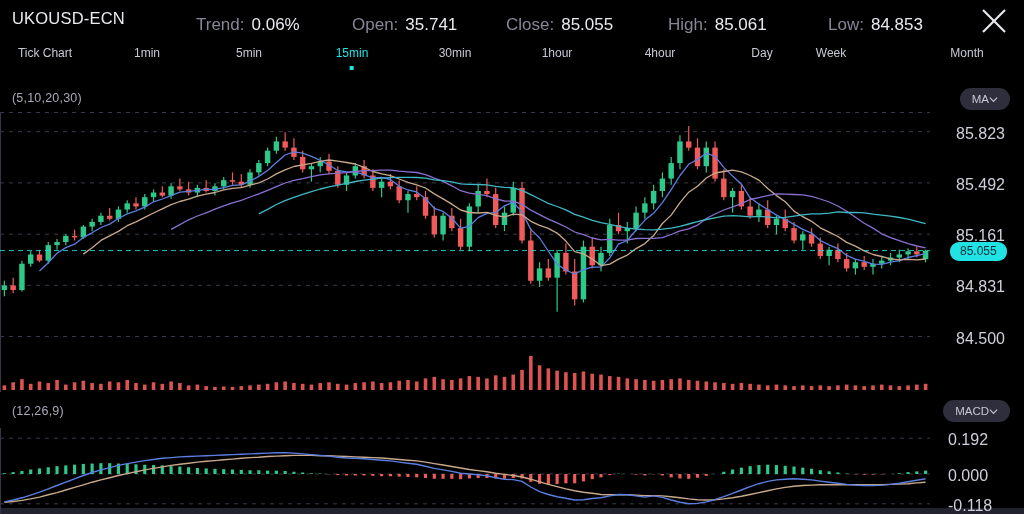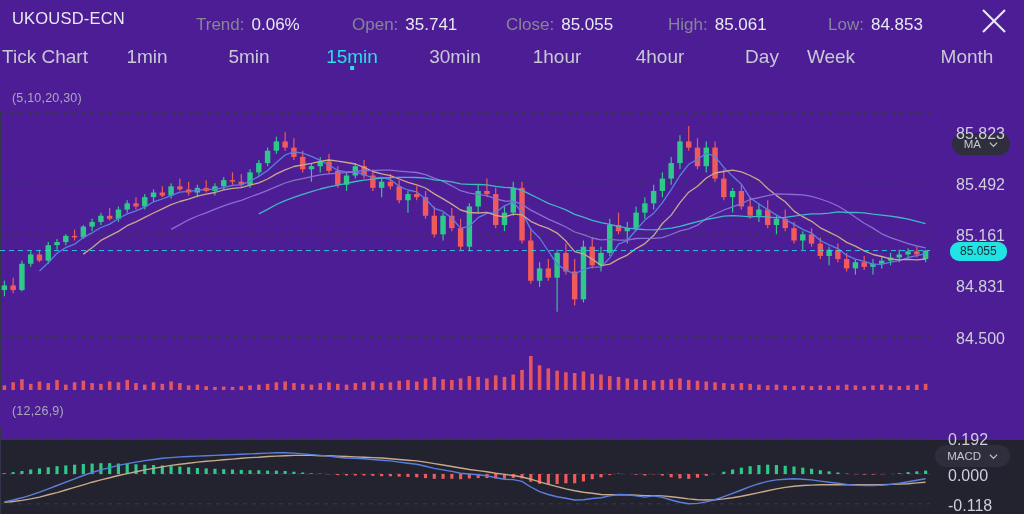--- a/index.html
+++ b/index.html
@@ -2,21 +2,21 @@
 <html><head>
 <meta charset="utf-8">
 <style>
   * { box-sizing: border-box; margin: 0; padding: 0; }
   html, body {
     width: 1024px; height: 514px;
     background: #23232f;
     font-family: "Liberation Sans", sans-serif;
     overflow: hidden;
   }
-  #app { position: relative; width: 1024px; height: 440px; background: #4c1d95; }
+  #app { position: relative; width: 1024px; height: 508px; background: #000000; }
 
   
   .header {
     position: absolute; top: 0; left: 0; width: 1024px; height: 42px;
     display: flex; align-items: center;
   }
   .symbol {
     position: absolute; left: 12px; top: 9px;
     font-size: 16.5px; color: #e9e9f0; letter-spacing: .2px;
   }
@@ -31,40 +31,40 @@
   .close-x {
     position: absolute; right: 14px; top: 5px; width: 32px; height: 32px;
     cursor: pointer;
   }
 
   
   .tabs {
     position: absolute; top: 46px; left: 0; width: 1024px; height: 32px;
   }
   .tab {
-    position: absolute; top: 0; font-size: 19px; color: #c9c9d6;
+    position: absolute; top: 0; font-size: 12px; color: #c9c9d6;
     cursor: pointer; white-space: nowrap; text-align: center;
     transform: translateX(-50%);
   }
   .tab.active { color: #22e3e3; }
   .tab .dot {
     display: none; position: absolute; left: 50%; top: 20px;
     width: 4px; height: 4px; background: #22e3e3; transform: translateX(-50%);
   }
   .tab.active .dot { display: block; }
 
   
   .ind-label {
     position: absolute; font-size: 12.5px; color: #a9a9ba; letter-spacing: .2px;
   }
   .ind-pill {
     position: absolute; height: 22px; border-radius: 11px;
     background: #2e2e3c; color: #c6c6d4; font-size: 11.5px;
-    display: flex; align-items: center; justify-content: space-between; gap: 8px;
-    padding: 0 12px; cursor: pointer; user-select: none; margin-top: 45px;
+    display: flex; align-items: center; justify-content: space-between; gap: 0;
+    padding: 0 12px; cursor: pointer; user-select: none;
   }
   .ind-pill .chev { display: block; width: 9px; height: 9px; }
 
   
   .panel { position: absolute; }
   .axis-label {
     position: absolute; font-size: 16px; color: #cfcfdb;
     text-align: left; white-space: nowrap;
   }
   .price-badge {

